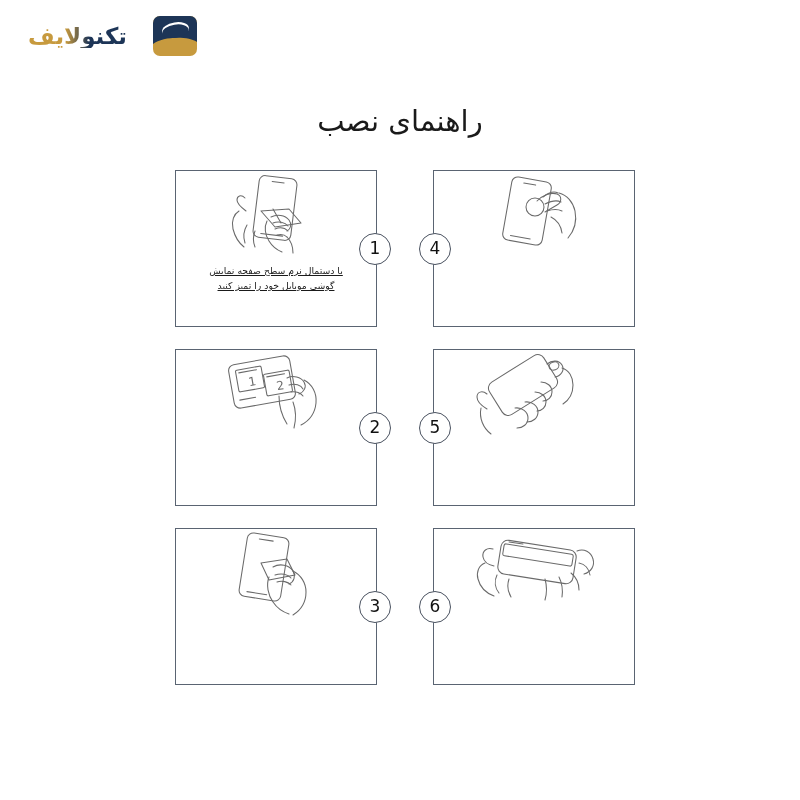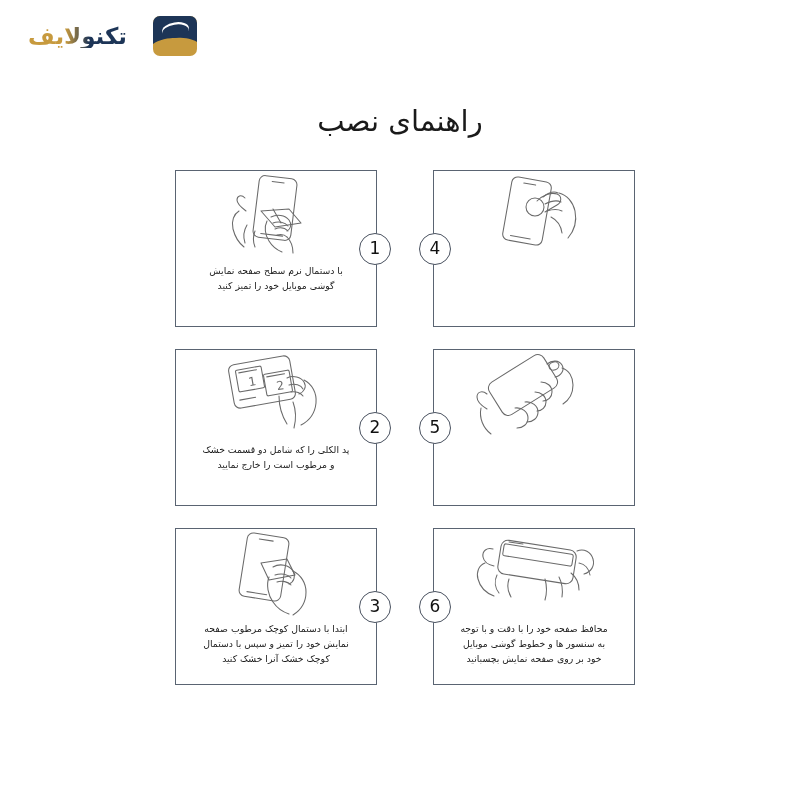--- a/index.html
+++ b/index.html
@@ -64,21 +64,21 @@
   }
   .art svg{display:block;}
 
   .caption{
     direction:rtl;
     text-align:center;
     font-size:9.3px;
     line-height:1.62;
     color:#1a1a1a;
     padding:4px 10px 0 10px;
-    width:100%;box-sizing:border-box;
+    width:100%;box-sizing:border-box;text-decoration:underline;
   }
 
   
   .badge{
     position:absolute;
     width:30px;height:30px;border-radius:50%;
     background:#ffffff;
     border:1.4px solid #4a5260;
     display:flex;align-items:center;justify-content:center;
     font-size:17px;color:#111;
@@ -186,21 +186,20 @@
 
           <path d="M86 28 c6 -3 14 -1 17 4 c3 5 0 10 -5 12"></path>
           <path d="M88 35 c6 -2 12 0 14 4"></path>
           <path d="M90 42 c5 -1 10 1 12 4"></path>
           <path d="M103 30 c8 4 13 13 12 23 c-1 10 -7 18 -15 22"></path>
           <path d="M78 46 c0 10 3 20 8 28"></path>
           <path d="M92 52 c3 8 3 18 1 26"></path>
         </g>
       </svg>
     </div>
-    <div class="caption">پد الکلی را که شامل دو قسمت خشک<br>و مرطوب است را خارج نمایید</div>
   </div>
 
   <div class="panel col-right">
     <div class="badge at-left">5</div>
     <div class="art">
       <svg width="150" height="88" viewBox="0 0 150 88">
         <g fill="none" stroke="#6a6a6a" stroke-width="1.05" stroke-linecap="round" stroke-linejoin="round">
 
           <rect x="32" y="16" width="64" height="38" rx="7" transform="rotate(-32 64 35)"></rect>
 
@@ -233,21 +232,20 @@
           <path d="M60 34 l26 -4 l8 16 l-26 5 z"></path>
 
           <path d="M72 38 c7 -4 16 -2 20 4 c3 5 1 11 -4 13"></path>
           <path d="M74 46 c6 -2 13 -1 16 3"></path>
           <path d="M76 53 c5 -2 11 0 14 3"></path>
           <path d="M92 42 c8 4 13 12 13 21 c0 10 -5 18 -13 23"></path>
           <path d="M68 48 c-3 8 -1 18 4 25 c4 6 10 10 16 12"></path>
         </g>
       </svg>
     </div>
-    <div class="caption">ابتدا با دستمال کوچک مرطوب صفحه<br>نمایش خود را تمیز و سپس با دستمال<br>کوچک خشک آنرا خشک کنید</div>
   </div>
 
   <div class="panel col-right">
     <div class="badge at-left">6</div>
     <div class="art">
       <svg width="150" height="88" viewBox="0 0 150 88">
         <g fill="none" stroke="#6a6a6a" stroke-width="1.05" stroke-linecap="round" stroke-linejoin="round">
 
           <rect x="40" y="16" width="76" height="34" rx="7" transform="rotate(9 78 33)"></rect>
 
@@ -260,16 +258,15 @@
           <path d="M50 50 c-2 6 -1 13 2 18"></path>
 
           <path d="M118 22 c7 -3 14 1 16 8 c2 7 -2 13 -9 15"></path>
           <path d="M120 34 c6 1 10 6 11 12"></path>
           <path d="M112 44 c5 4 8 10 8 17"></path>
           <path d="M100 48 c3 6 4 13 3 20"></path>
           <path d="M86 50 c2 7 2 14 0 21"></path>
         </g>
       </svg>
     </div>
-    <div class="caption">محافظ صفحه خود را با دقت و با توجه<br>به سنسور ها و خطوط گوشی موبایل<br>خود بر روی صفحه نمایش بچسبانید</div>
   </div>
 
 </div>
 
 </body></html>

